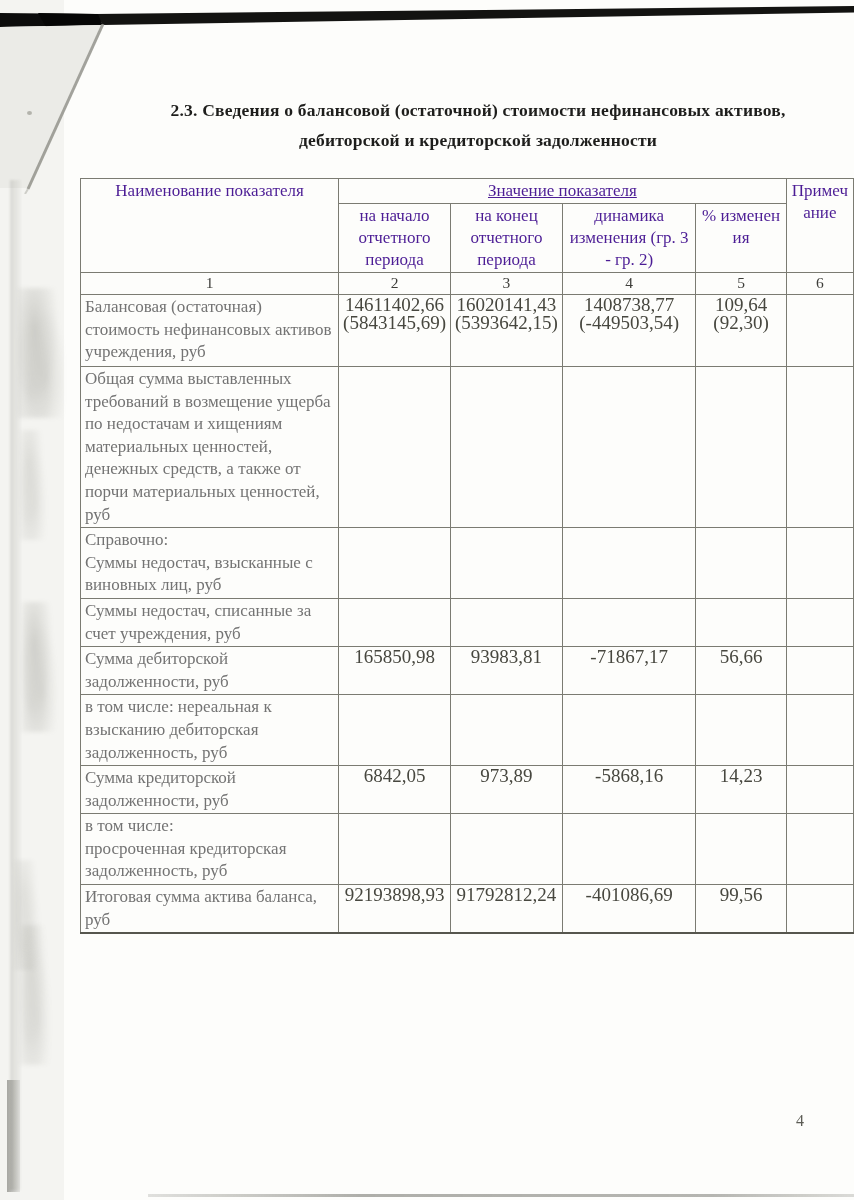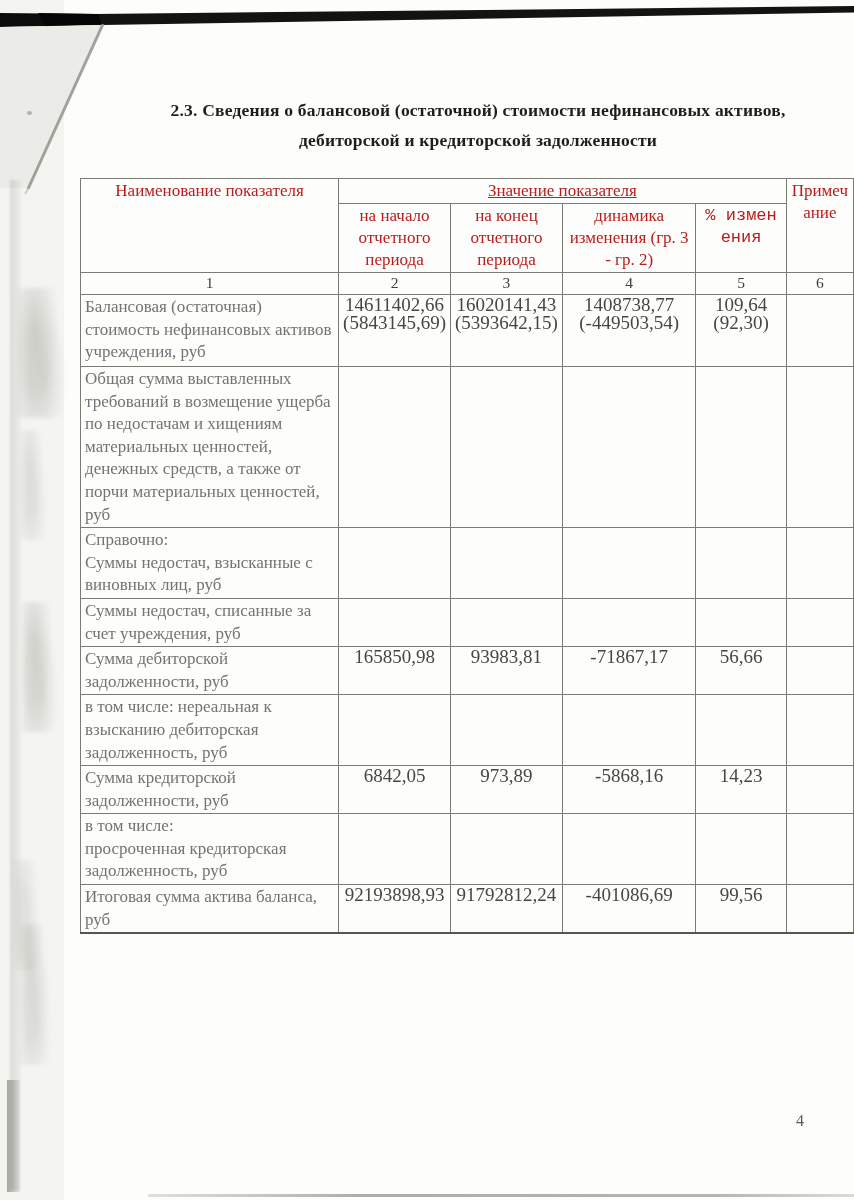--- a/index.html
+++ b/index.html
@@ -60,25 +60,25 @@
     border: 1.5px solid #6e6e66;
     border-bottom: 2.5px solid #56564e;
   }
   table.report td, table.report th {
     border: 1px solid #7b7b72;
     vertical-align: top;
     font-weight: normal;
     padding: 1px 4px;
     overflow: hidden;
   }
-  th.hdr { font-size: 17px; line-height: 22px; text-align: center; color: #b91c1c; }
+  th.hdr { font-size: 17px; line-height: 22px; text-align: center; color: #4c1d95; }
   th.hdr-name { padding-top: 3px; }
   th.hdr-value { height: 25px; padding: 1px 2px; text-decoration: underline; }
   th.hdr-sub { padding-top: 2px; margin-left: 18px; }
-  th.hdr-pct { padding-left: 17px; padding-right: 17px; word-break: break-all; font-family: Liberation Mono, monospace; }
+  th.hdr-pct { padding-left: 17px; padding-right: 17px; word-break: break-all; }
   th.hdr-note { padding-top: 3px; word-break: break-all; }
   tr.num-row td { font-size: 15.5px; line-height: 19px; text-align: center;
     height: 22px; padding: 0; color: #3d3d39; }
   td.name-cell {
     font-size: 17px; line-height: 22.6px;
     padding: 1px 4px 1px 5px;
     white-space: pre-line;
     color: #737373;
   }
   td.val-cell {

